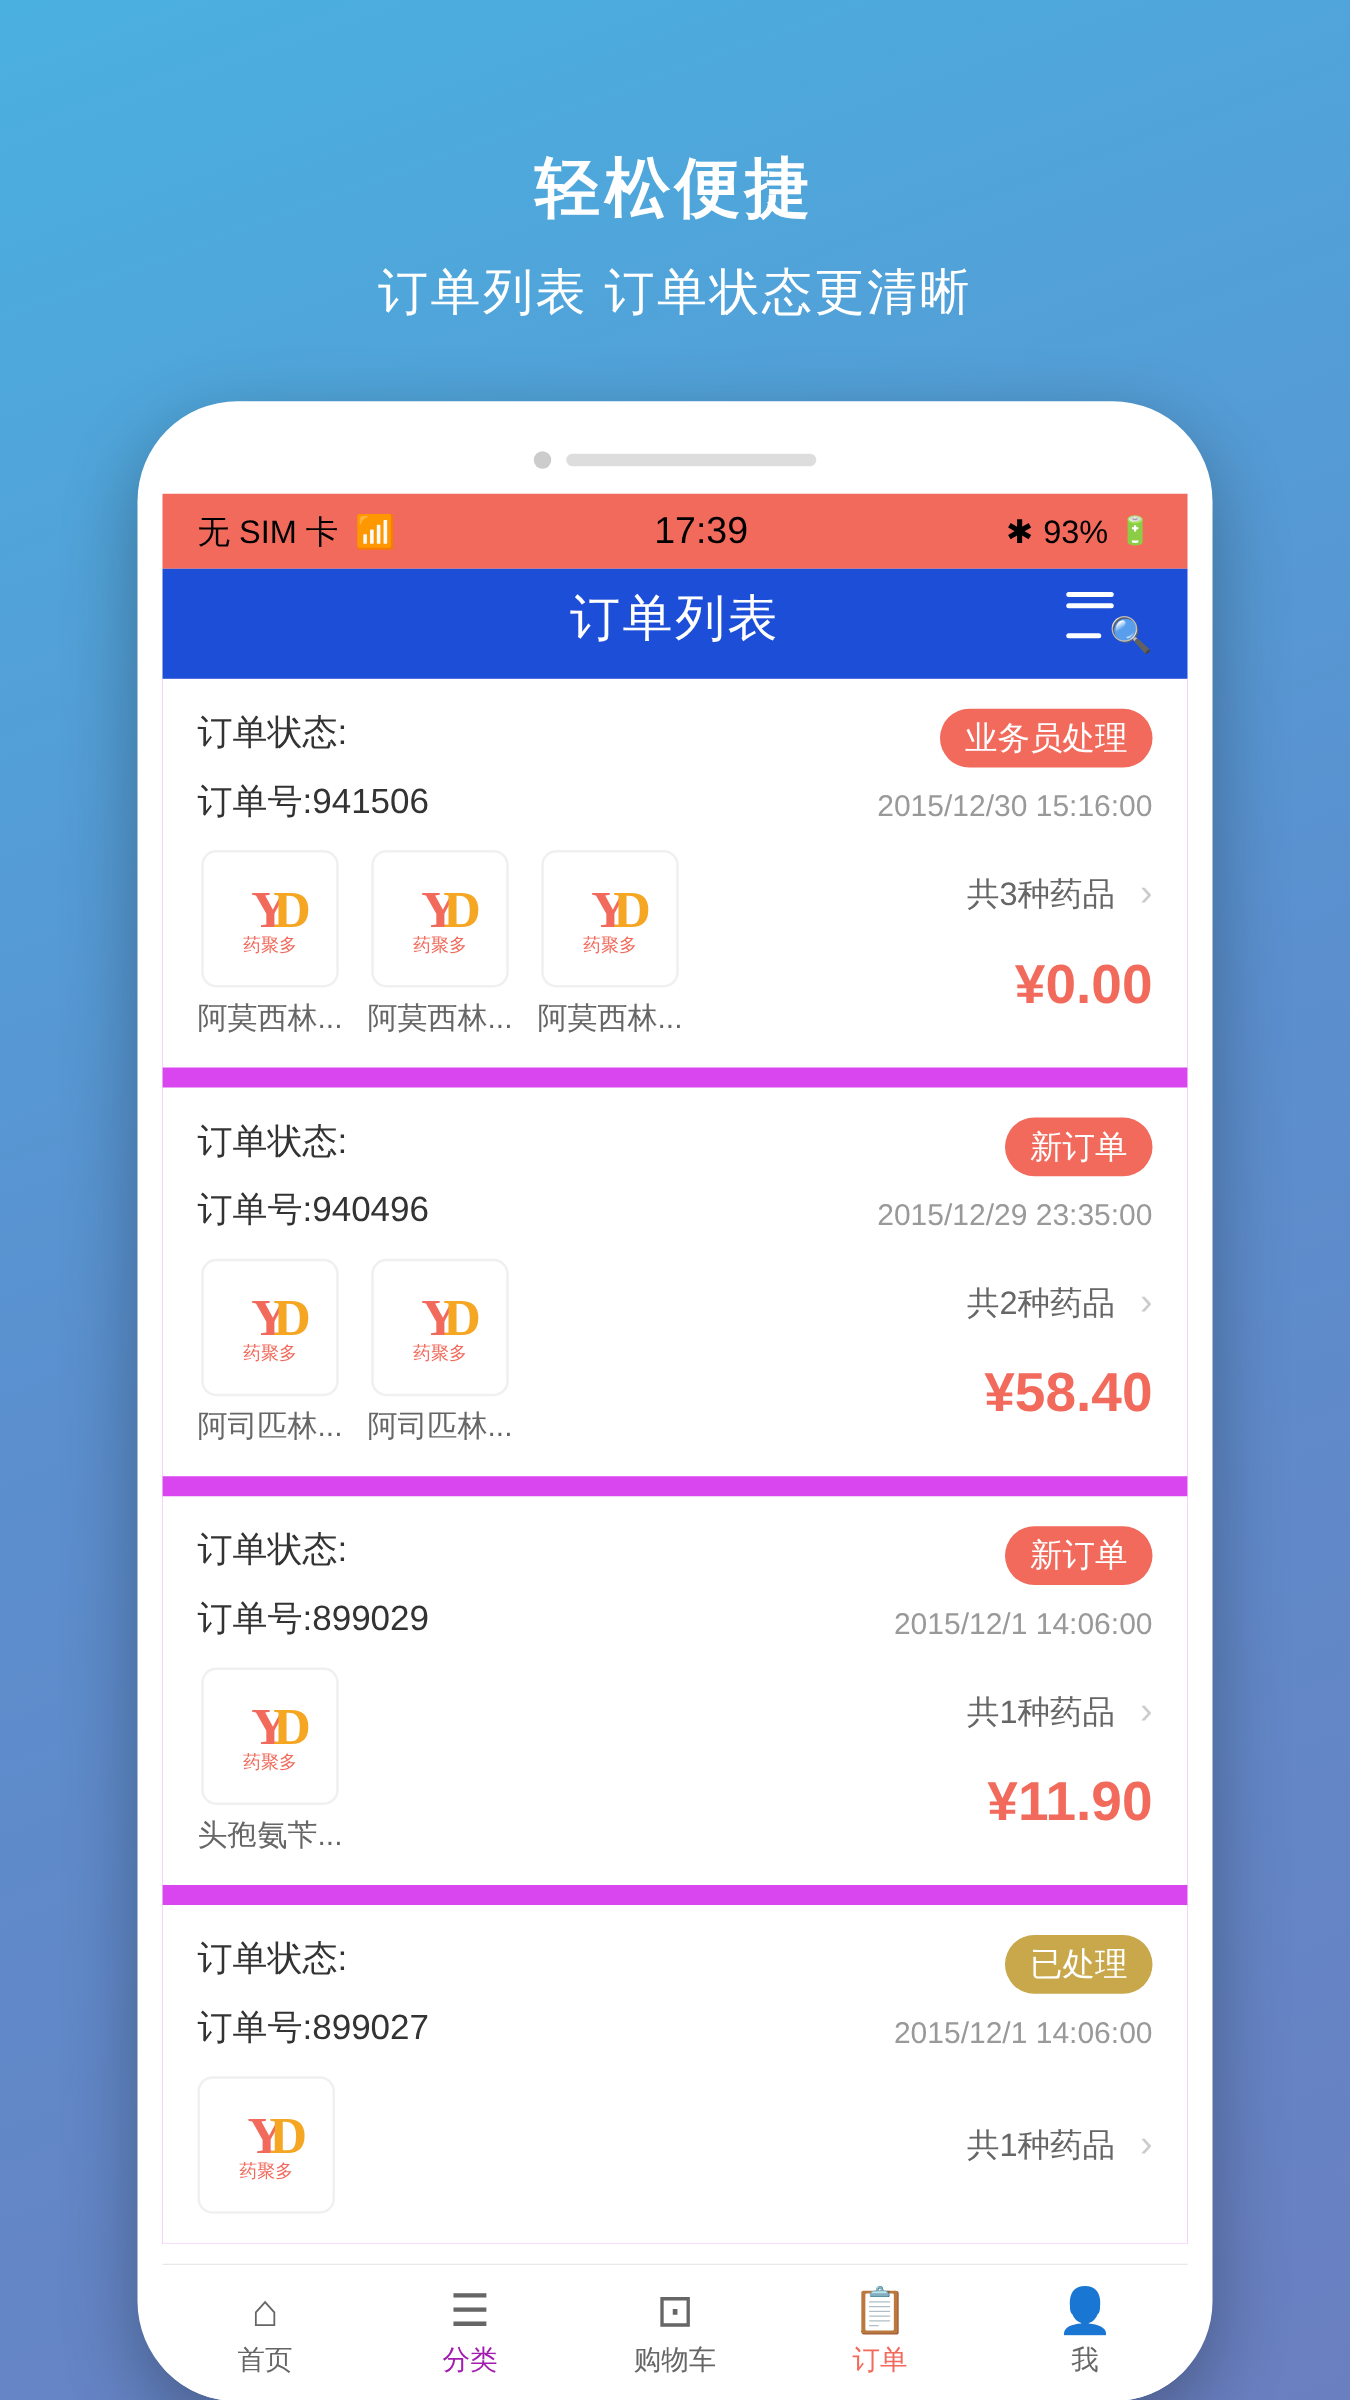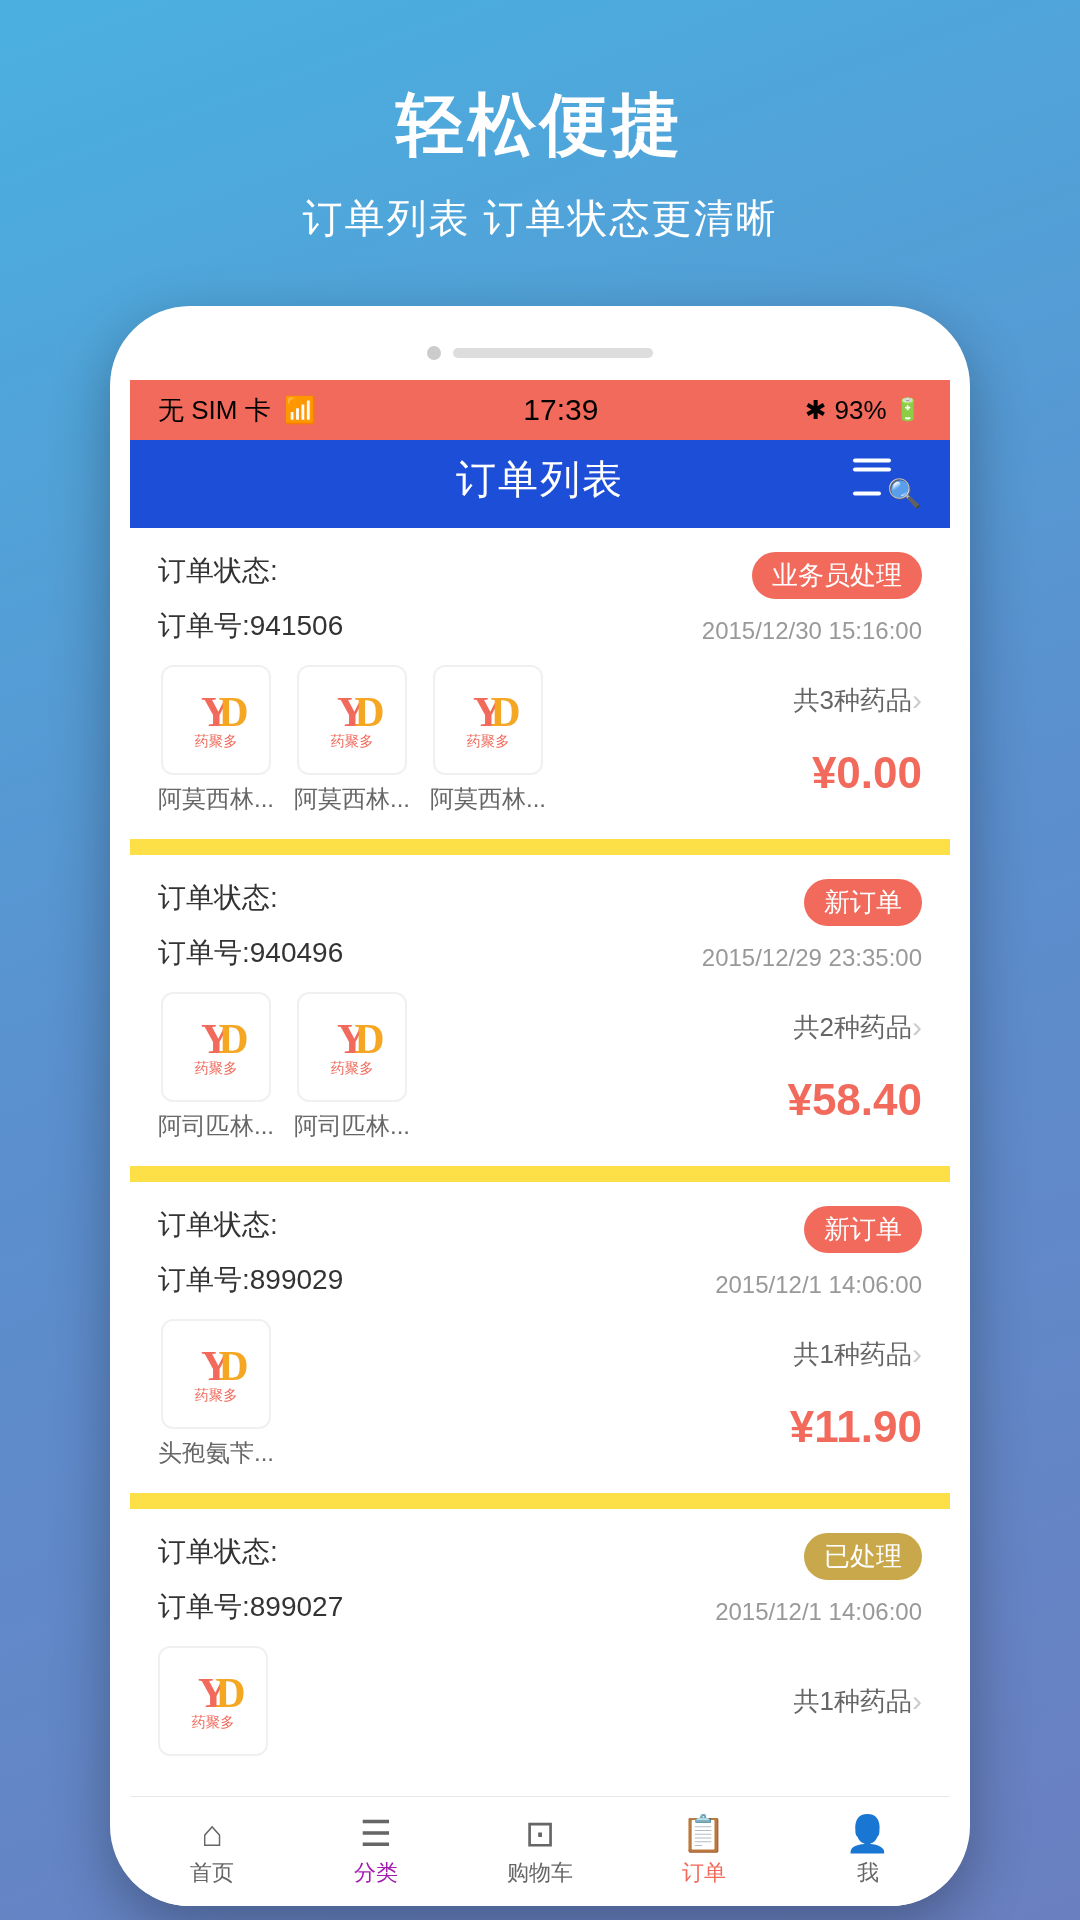--- a/index.html
+++ b/index.html
@@ -13,25 +13,26 @@
       flex-direction: column;
       align-items: center;
     }
 
     .top-text {
       text-align: center;
       padding-top: 80px;
       padding-bottom: 60px;
     }
     .top-title {
-      font-size: 68px;
+      font-size: 52px;
       color: white;
       font-weight: 600;
       letter-spacing: 4px;
       margin-bottom: 20px;
+      margin-top: 36px;
     }
     .top-subtitle {
       font-size: 40px;
       color: white;
       font-weight: 400;
       letter-spacing: 2px;
     }
 
     .phone-frame {
       width: 860px;
@@ -106,21 +107,21 @@
     }
     .nav-icon-line {
       width: 38px;
       height: 4px;
       background: white;
       border-radius: 2px;
     }
 
     
     .order-list {
-      background: #fde047;
+      background: #d946ef;
       flex: 1;
     }
 
     .order-card {
       background: white;
       margin-bottom: 16px;
       padding: 24px 28px;
     }
 
     .order-header {
@@ -189,21 +190,21 @@
     .order-right {
       margin-left: auto;
       display: flex;
       flex-direction: column;
       align-items: flex-end;
       gap: 14px;
     }
     .items-count {
       display: flex;
       align-items: center;
-      gap: 0;
+      gap: 20px;
       font-size: 26px;
       color: #666;
     }
     .chevron {
       color: #ccc;
       font-size: 30px;
     }
     .order-price {
       font-size: 44px;
       color: #f16a5b;

